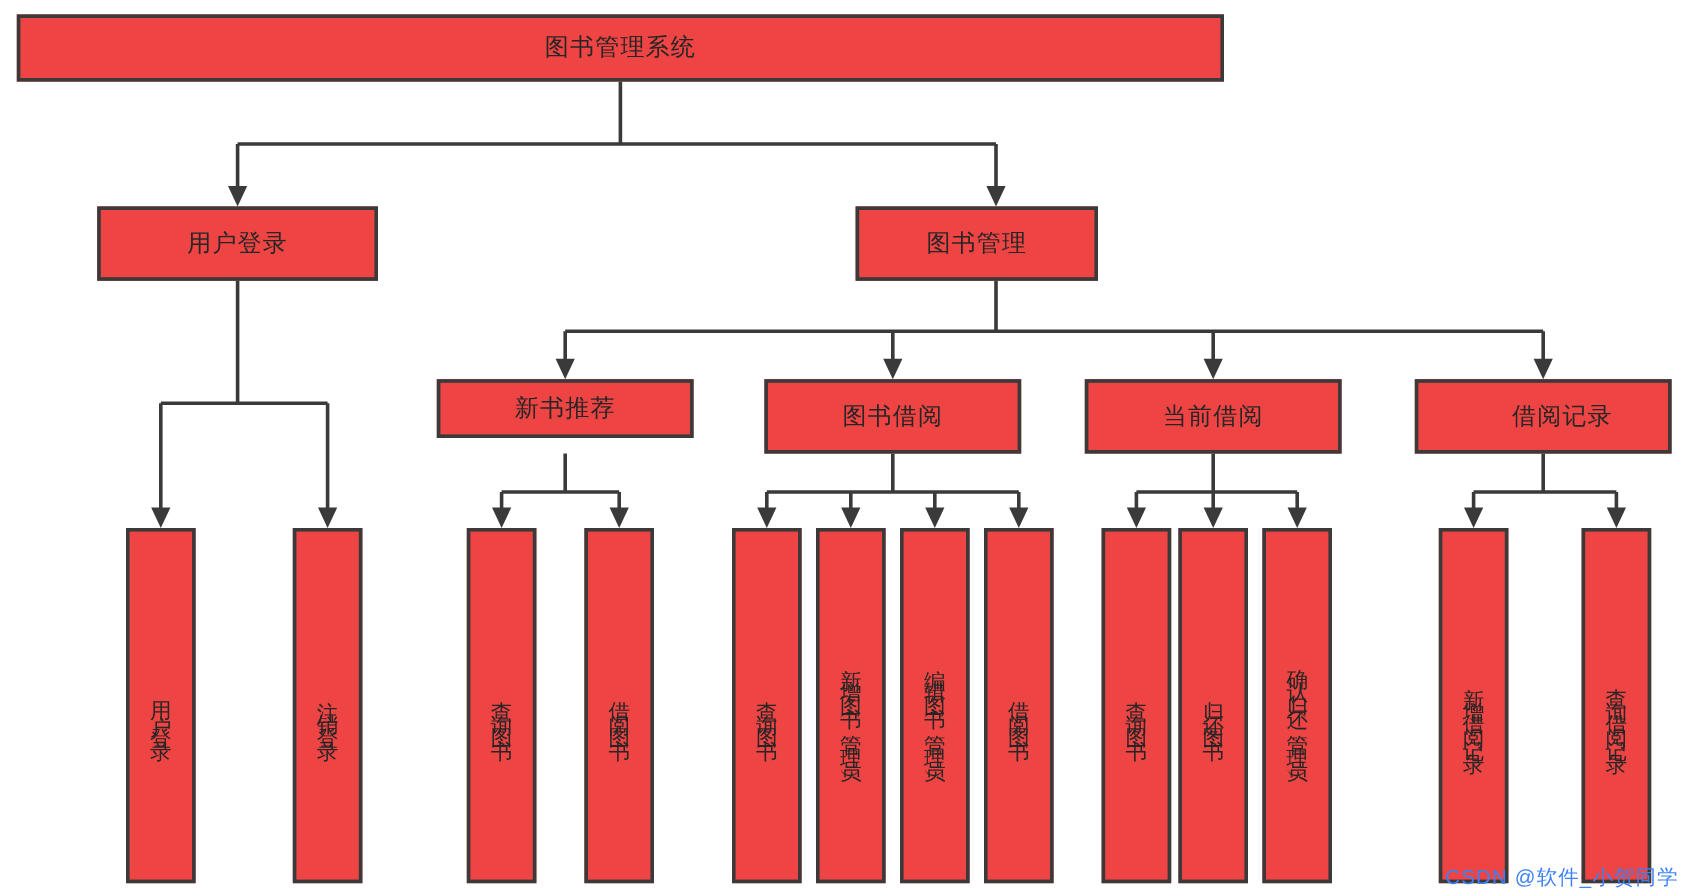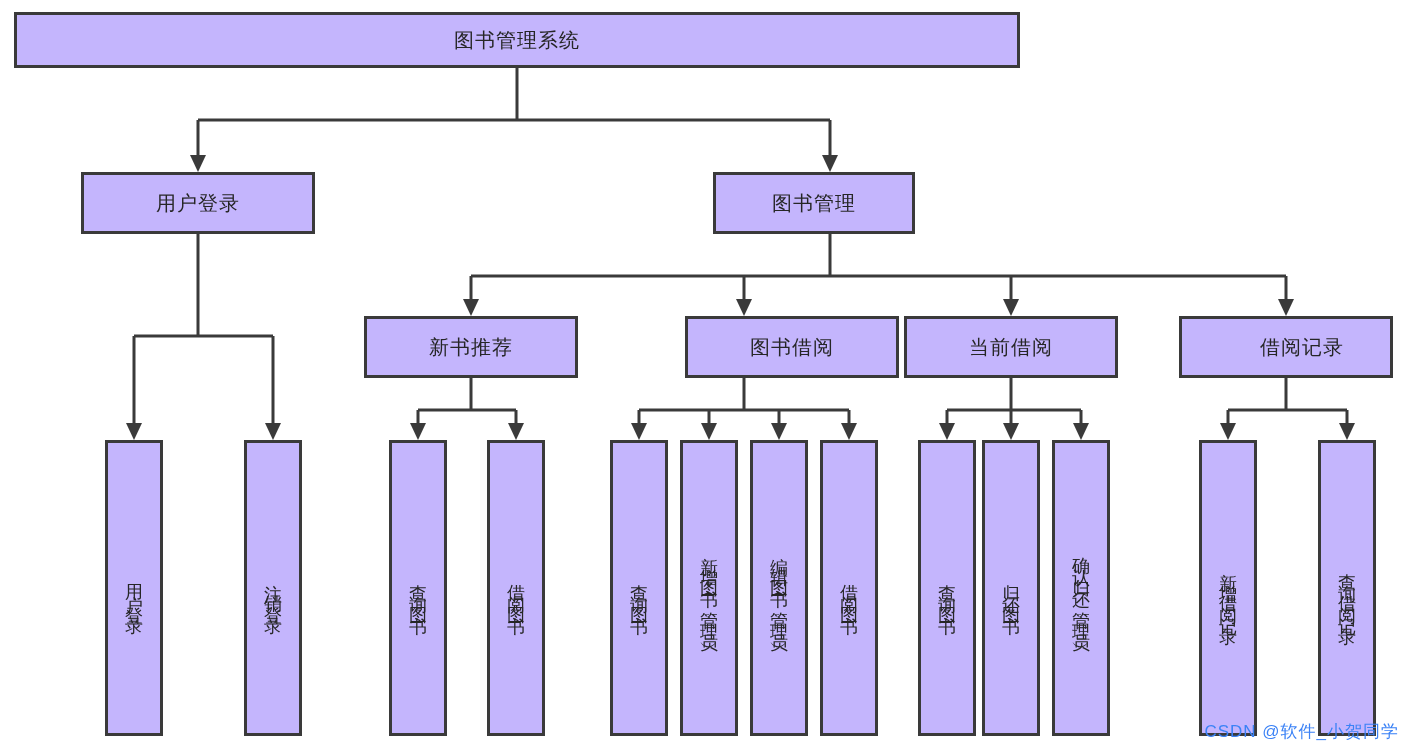--- a/index.html
+++ b/index.html
@@ -19,21 +19,21 @@
     position: absolute;
     left: 0;
     top: 0;
     width: 1405px;
     height: 747px;
   }
   .box {
     position: absolute;
     box-sizing: border-box;
     border: 3px solid #3a3a3a;
-    background: #c4b5fd;
+    background: #ef4444;
     color: #262626;
     display: flex;
     align-items: center;
     justify-content: center;
     font-size: 20px;
     letter-spacing: 1px;
     line-height: 1;
   }
   .vbox {
     writing-mode: vertical-rl;
@@ -95,22 +95,22 @@
       <polygon points="1220,423 1236,423 1228,440"></polygon>
       <polygon points="1339,423 1355,423 1347,440"></polygon>
     </g>
   </svg>
 
   <div class="box" style="left:14px; top:12px; width:1006px; height:56px;">图书管理系统</div>
 
   <div class="box" style="left:81px; top:172px; width:234px; height:62px;">用户登录</div>
   <div class="box" style="left:713px; top:172px; width:202px; height:62px;">图书管理</div>
 
-  <div class="box" style="left:364px; top:316px; width:214px; height:62px;">新书推荐</div>
-  <div class="box" style="left:637px; top:316px; width:214px; height:62px;margin-left:48px;">图书借阅</div>
+  <div class="box" style="left:364px; top:316px; width:214px; height:49px;">新书推荐</div>
+  <div class="box" style="left:637px; top:316px; width:214px; height:62px;">图书借阅</div>
   <div class="box" style="left:904px; top:316px; width:214px; height:62px;">当前借阅</div>
   <div class="box" style="left:1179px; top:316px; width:214px; height:62px;padding-left:32px;">借阅记录</div>
 
   <div class="box vbox" style="left:105px; top:440px; width:58px; height:296px;">用户登录</div>
   <div class="box vbox" style="left:244px; top:440px; width:58px; height:296px;">注销登录</div>
 
   <div class="box vbox" style="left:389px; top:440px; width:58px; height:296px;">查询图书</div>
   <div class="box vbox" style="left:487px; top:440px; width:58px; height:296px;">借阅图书</div>
 
   <div class="box vbox" style="left:610px; top:440px; width:58px; height:296px;">查询图书</div>

